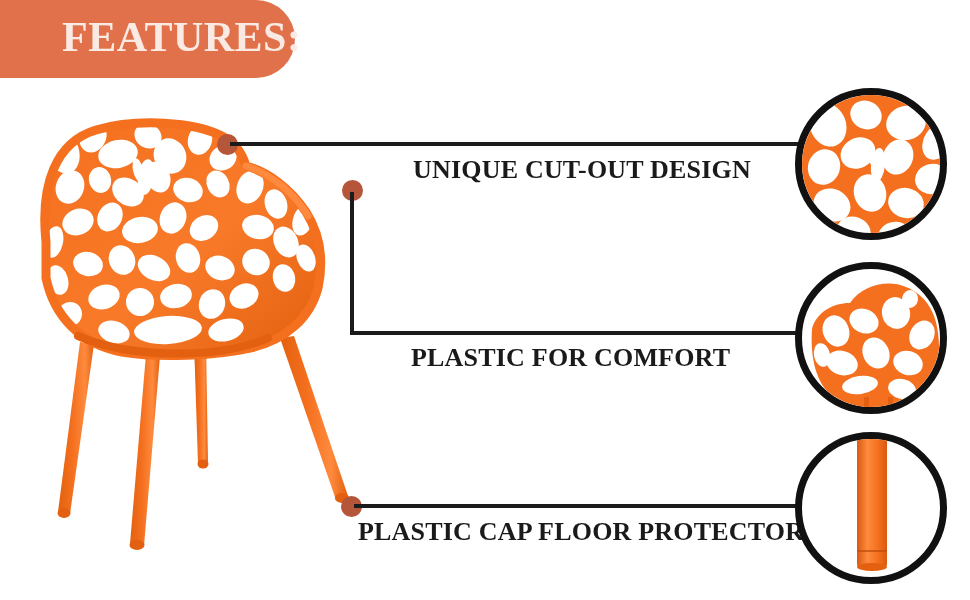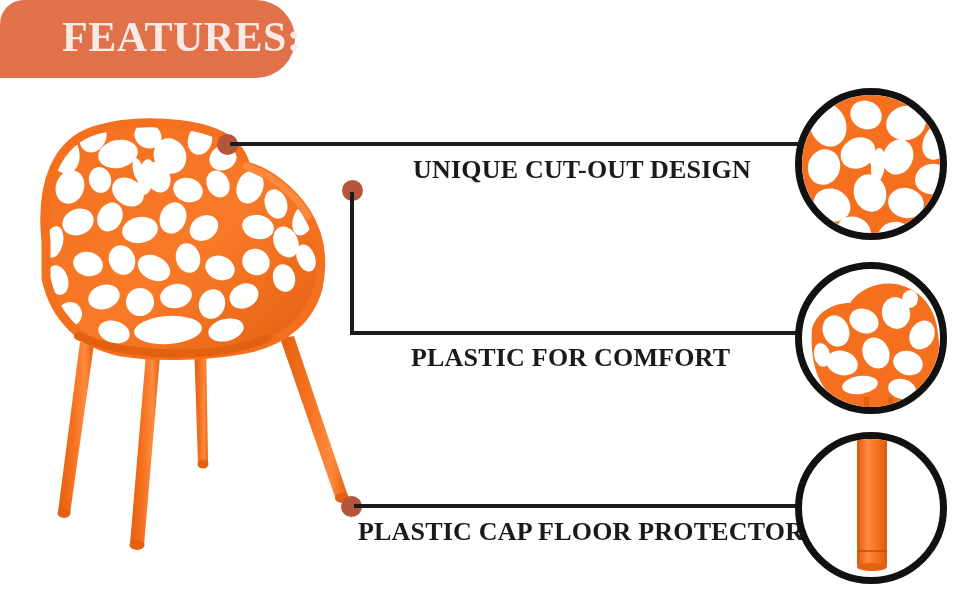--- a/index.html
+++ b/index.html
@@ -7,21 +7,20 @@
     padding: 0;
     background: #ffffff;
   }
   #canvas {
     position: relative;
     width: 970px;
     height: 600px;
     background: #ffffff;
     overflow: hidden;
     font-family: "Liberation Serif", serif;
-    border-radius: 24px;
   }
 
   
   .header-banner {
     position: absolute;
     left: -40px;
     top: 0px;
     width: 335px;
     height: 78px;
     background: #E0714A;

